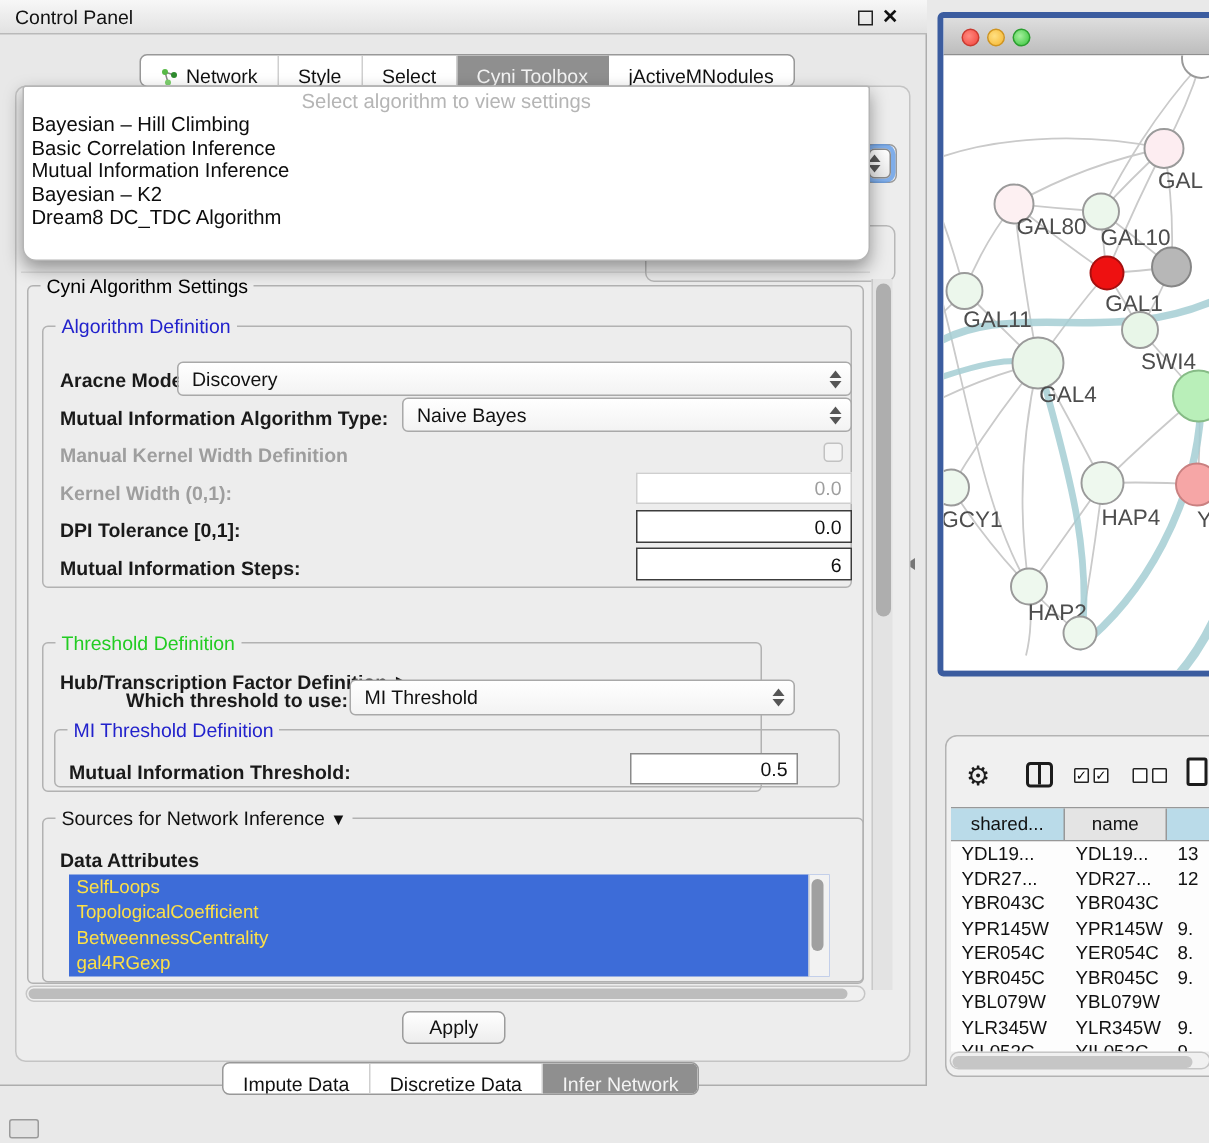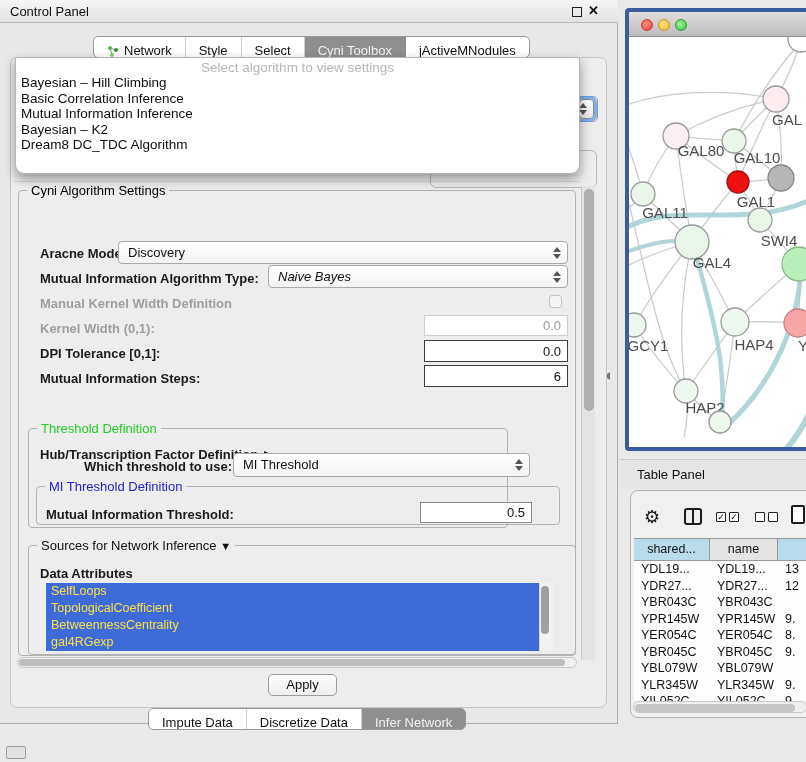--- a/index.html
+++ b/index.html
@@ -161,32 +161,35 @@
         <div class="dd-item">Dream8 DC_TDC Algorithm</div>
       </div>
   </div>
 
   <div class="abs" style="left:14px; top:181px; width:566px; height:1px; background:#d8d8d8; z-index:1;"></div>
 
   <div class="abs groupbox" style="left:18px; top:190px; width:558px; height:466px; z-index:2;">
     <span class="group-label">Cyni Algorithm Settings</span>
   </div>
 
+  <div class="abs groupbox" style="left:28px; top:217px; width:540px; height:175px; z-index:2;">
+    <span class="group-label lbl-blue">Algorithm Definition</span>
+  </div>
 
   <span class="abs field-label" style="left:40px; top:246px; z-index:3;">Aracne Mode:</span>
   <div class="abs combo" style="left:118px; top:241px; width:450px; height:23px; z-index:3;">
     <span class="combo-text">Discovery</span>
     <span class="stepper">
         <span class="up"></span>
         <span class="dn"></span>
       </span>
   </div>
 
   <span class="abs field-label" style="left:40px; top:271px; z-index:3;">Mutual Information Algorithm Type:</span>
-  <div class="abs combo" style="left:268px; top:265px; width:300px; height:23px; z-index:3;font-style:italic;">
+  <div class="abs combo" style="left:268px; top:265px; width:300px; height:23px; z-index:3;">
     <span class="combo-text">Naive Bayes</span>
     <span class="stepper">
         <span class="up"></span>
         <span class="dn"></span>
       </span>
   </div>
 
   <span class="abs field-label disabled" style="left:40px; top:296px; z-index:3;">Manual Kernel Width Definition</span>
   <div class="abs checkbox" style="left:549px; top:295px; z-index:3;"></div>
 
@@ -331,23 +334,20 @@
           <text x="125" y="313" text-anchor="middle" font-size="15" fill="#4d4d4d" font-family="&quot;Liberation Sans&quot;, sans-serif">HAP4</text>
           <circle cx="169" cy="286" r="14" fill="#f6a6a6" stroke="#c98080" stroke-width="1.3"></circle>
           <text x="174" y="314" text-anchor="middle" font-size="15" fill="#4d4d4d" font-family="&quot;Liberation Sans&quot;, sans-serif">Y</text>
           <circle cx="57" cy="354" r="12" fill="#eef8ee" stroke="#9a9a9a" stroke-width="1.3"></circle>
           <text x="76" y="376" text-anchor="middle" font-size="15" fill="#4d4d4d" font-family="&quot;Liberation Sans&quot;, sans-serif">HAP2</text>
           <circle cx="91" cy="385" r="11" fill="#eef8ee" stroke="#9a9a9a" stroke-width="1.3"></circle>
         </svg>
     </div>
   </div>
 
-  <div class="abs tp-bar">
-    <span class="tp-title">Table Panel</span>
-  </div>
 
   <div class="abs tp-window"></div>
 
   <span class="abs gear">⚙</span>
   <span class="abs cols-icon"></span>
   <span class="abs cb" style="left:716px; top:512px;">✓</span>
   <span class="abs cb" style="left:729px; top:512px;">✓</span>
   <span class="abs cb" style="left:755px; top:512px;"></span>
   <span class="abs cb" style="left:768px; top:512px;"></span>
   <span class="abs doc-icon"></span>

